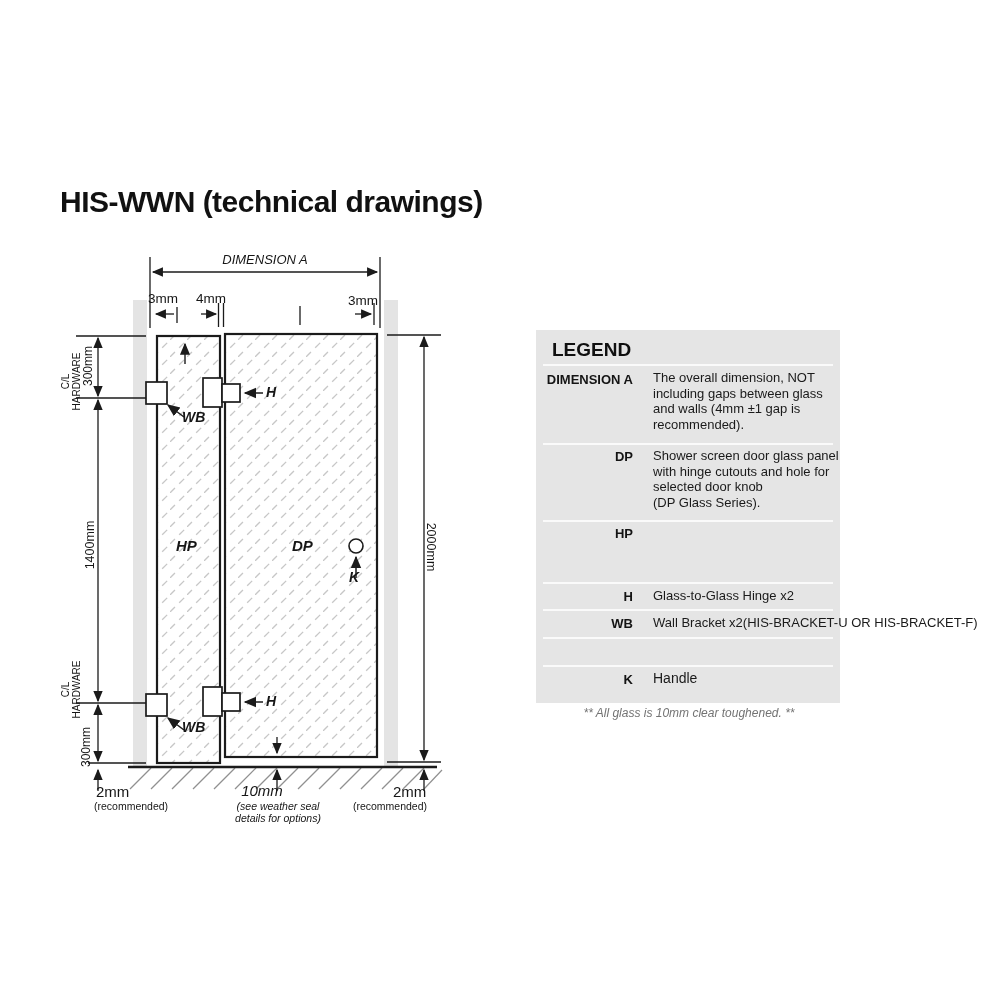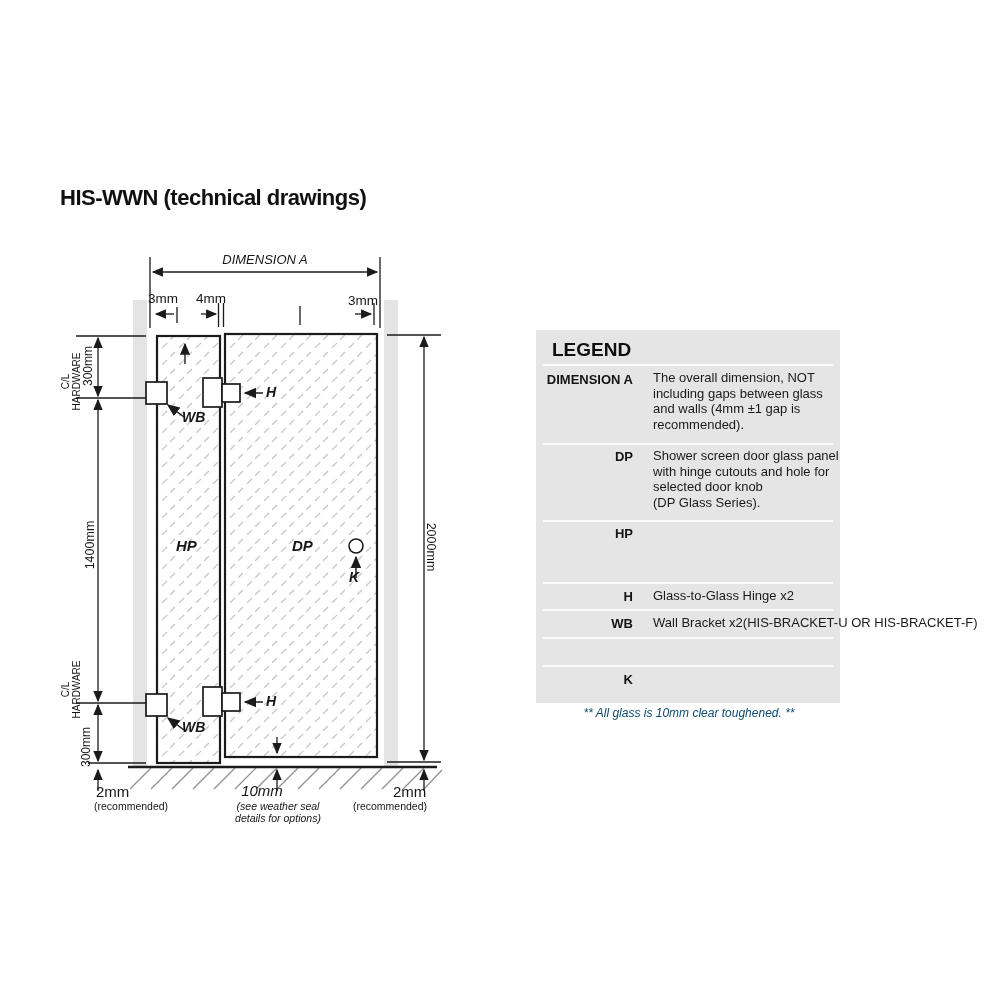--- a/index.html
+++ b/index.html
@@ -1,37 +1,37 @@
 <!DOCTYPE html>
 <html><head>
 <meta charset="utf-8">
 <style>
   html,body{margin:0;padding:0;background:#fff;}
   .page{position:relative;width:1000px;height:1000px;background:#fff;overflow:hidden;
         font-family:"Liberation Sans","DejaVu Sans",sans-serif;color:#141414;}
   .abs{position:absolute;}
-  .title{font-size:22px;font-weight:bold;letter-spacing:-0.5px;color:#111;white-space:nowrap;}
+  .title{font-size:30px;font-weight:bold;letter-spacing:-0.5px;color:#111;white-space:nowrap;}
   .lbl{position:absolute;font-size:13.5px;color:#161616;white-space:nowrap;}
   .it{font-style:italic;}
   .bi{font-weight:bold;font-style:italic;font-size:14px;}
   .panel-lbl{font-weight:bold;font-style:italic;font-size:15px;}
   .vlabel{position:absolute;text-align:center;color:#161616;}
   .rotL{transform:rotate(-90deg);}
   .rotR{transform:rotate(90deg);}
   .small-note{font-size:10.5px;}
   .center{text-align:center;}
   .drawsvg{position:absolute;left:0;top:0;}
   
   .legend-box{position:absolute;left:536px;top:330px;width:304px;height:373px;background:#e5e5e5;}
   .legend-header{position:absolute;left:16px;top:9px;font-size:19px;font-weight:bold;color:#101010;}
   .legend-divider{position:absolute;left:7px;width:290px;height:2px;background:#fafafa;}
   .legend-term{position:absolute;left:0;width:97px;text-align:right;font-size:13px;font-weight:bold;color:#141414;}
   .legend-desc{position:absolute;left:117px;width:340px;font-size:13px;line-height:15.5px;color:#1a1a1a;white-space:pre-line;}
   .footnote{position:absolute;left:556px;top:706px;width:266px;text-align:center;
-            font-size:12px;font-style:italic;color:#0c4a6e;}
+            font-size:12px;font-style:italic;color:#737373;}
 </style>
 </head>
 <body>
 
 <div class="page">
 
   <div class="abs title" style="left:60px;top:185px;">HIS-WWN (technical drawings)</div>
 
   <svg class="drawsvg" width="1000" height="1000" viewBox="0 0 1000 1000">
     <defs>
@@ -186,17 +186,18 @@
 
     <div class="legend-term" style="top:196px;">HP</div>
 
     <div class="legend-term" style="top:259px;">H</div>
     <div class="legend-desc" style="top:258px;">Glass-to-Glass Hinge x2</div>
 
     <div class="legend-term" style="top:286px;">WB</div>
     <div class="legend-desc" style="top:285px;white-space:nowrap;">Wall Bracket x2(HIS-BRACKET-U OR HIS-BRACKET-F)</div>
 
     <div class="legend-term" style="top:342px;">K</div>
+    <div class="legend-desc" style="top:341px;font-size:14px;">Handle</div>
   </div>
 
   <div class="footnote">** All glass is 10mm clear toughened. **</div>
 
 </div>
 
 </body></html>

